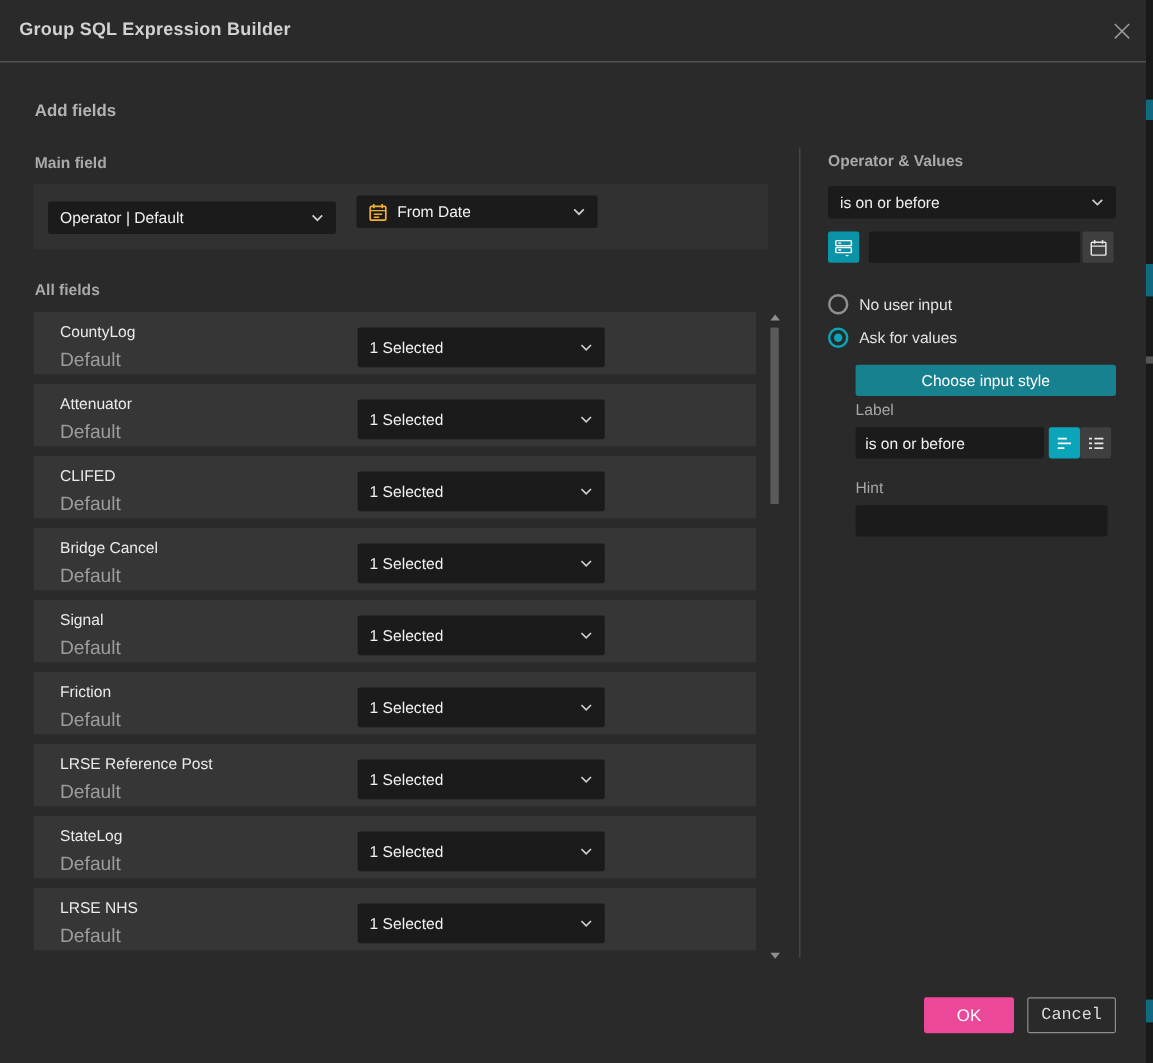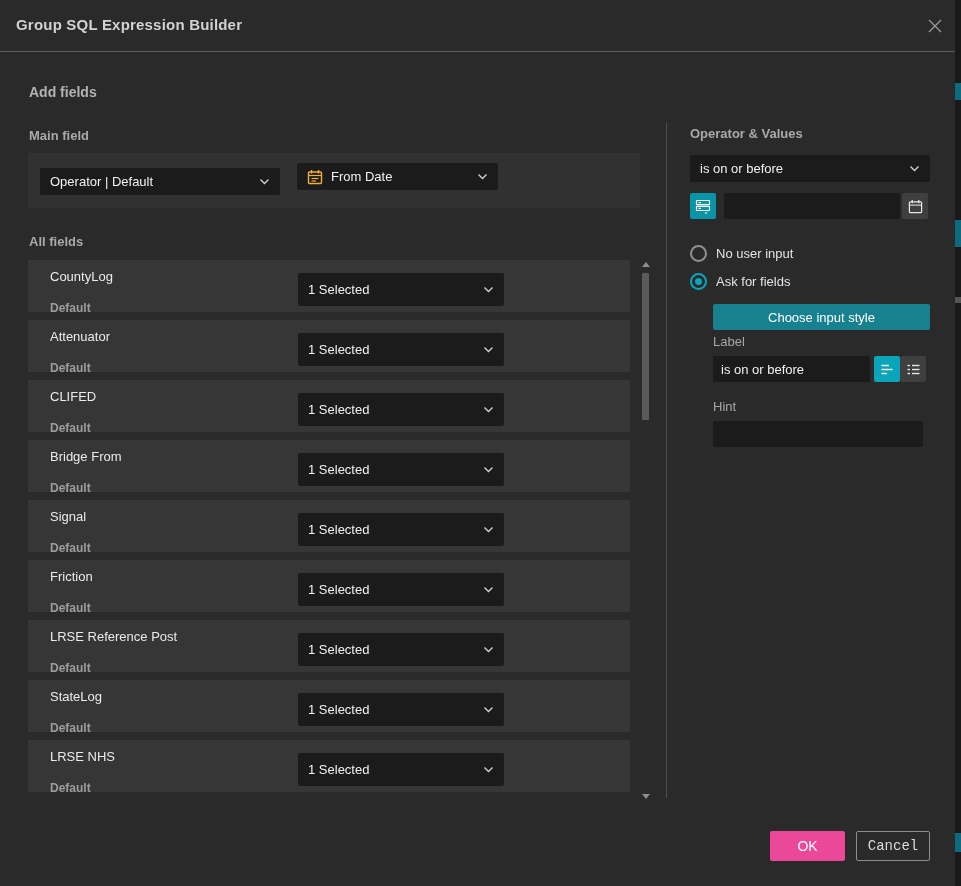--- a/index.html
+++ b/index.html
@@ -32,21 +32,21 @@
 
   
   .main-panel{left:28px;top:153px;width:612px;height:55px;background:#313131;}
   .dd-dataset{left:40px;top:168px;width:240px;height:27px;}
   .dd-field{left:297px;top:163px;width:201px;height:27px;gap:8px;}
 
   
   .rows{left:28px;top:260px;width:602px;display:flex;flex-direction:column;gap:8px;}
   .field-row{position:relative;height:52px;background:#363636;}
   .field-row .fname{position:absolute;left:22px;top:9px;font-size:13px;color:#eaeaea;}
-  .field-row .fsub{position:absolute;left:22px;top:41px;font-size:12px;color:#9c9c9c;font-weight:bold;}
+  .field-row .fsub{position:absolute;left:22px;top:32px;font-size:16px;color:#9c9c9c;}
   .field-row .dd{position:absolute;left:270px;top:13px;width:206px;height:33px;}
 
   
   .sb-up{left:641px;top:262px;width:9px;height:6px;display:flex;justify-content:center;cursor:pointer;}
   .sb-down{left:641px;top:794px;width:9px;height:6px;display:flex;justify-content:center;cursor:pointer;}
   .tri-up{width:0;height:0;border-left:4px solid transparent;border-right:4px solid transparent;border-bottom:5px solid #8f8f8f;}
   .tri-down{width:0;height:0;border-left:4px solid transparent;border-right:4px solid transparent;border-top:5px solid #8f8f8f;}
   .sb-thumb{left:642px;top:273px;width:7px;height:147px;background:#5a5a5a;border-radius:1px;cursor:grab;}
 
   
@@ -181,21 +181,21 @@
         <span class="dd-label">1 Selected</span>
         <span class="chev">
           <svg width="11" height="7" viewBox="0 0 11 7">
             <path d="M1.5 1.5l4 4 4-4" stroke="#cfcfcf" stroke-width="1.4" fill="none"></path>
           </svg>
         </span>
       </div>
     </div>
 
     <div class="field-row">
-      <div class="fname">Bridge From</div>
+      <div class="fname">Bridge Cancel</div>
       <div class="fsub">Default</div>
       <div class="dd">
         <span class="dd-label">1 Selected</span>
         <span class="chev">
           <svg width="11" height="7" viewBox="0 0 11 7">
             <path d="M1.5 1.5l4 4 4-4" stroke="#cfcfcf" stroke-width="1.4" fill="none"></path>
           </svg>
         </span>
       </div>
     </div>
@@ -307,21 +307,21 @@
     </svg>
   </span>
 </div>
 
 <div class="abs radio-row radio-row-1">
   <span class="radio"></span>
   <span class="radio-label">No user input</span>
 </div>
 <div class="abs radio-row radio-row-2">
   <span class="radio sel"></span>
-  <span class="radio-label">Ask for fields</span>
+  <span class="radio-label">Ask for values</span>
 </div>
 
 <button class="abs choose-btn">Choose input style</button>
 
 <div class="abs lbl-caption">Label</div>
 <input class="abs txt-input label-input" value="is on or before" style="">
 <div class="abs style-btn style-btn-left">
   <span style="display:flex">
     <svg width="15" height="13" viewBox="0 0 15 13">
       <line x1="1.5" y1="2.5" x2="9" y2="2.5" stroke="#fff" stroke-width="1.4"></line>

